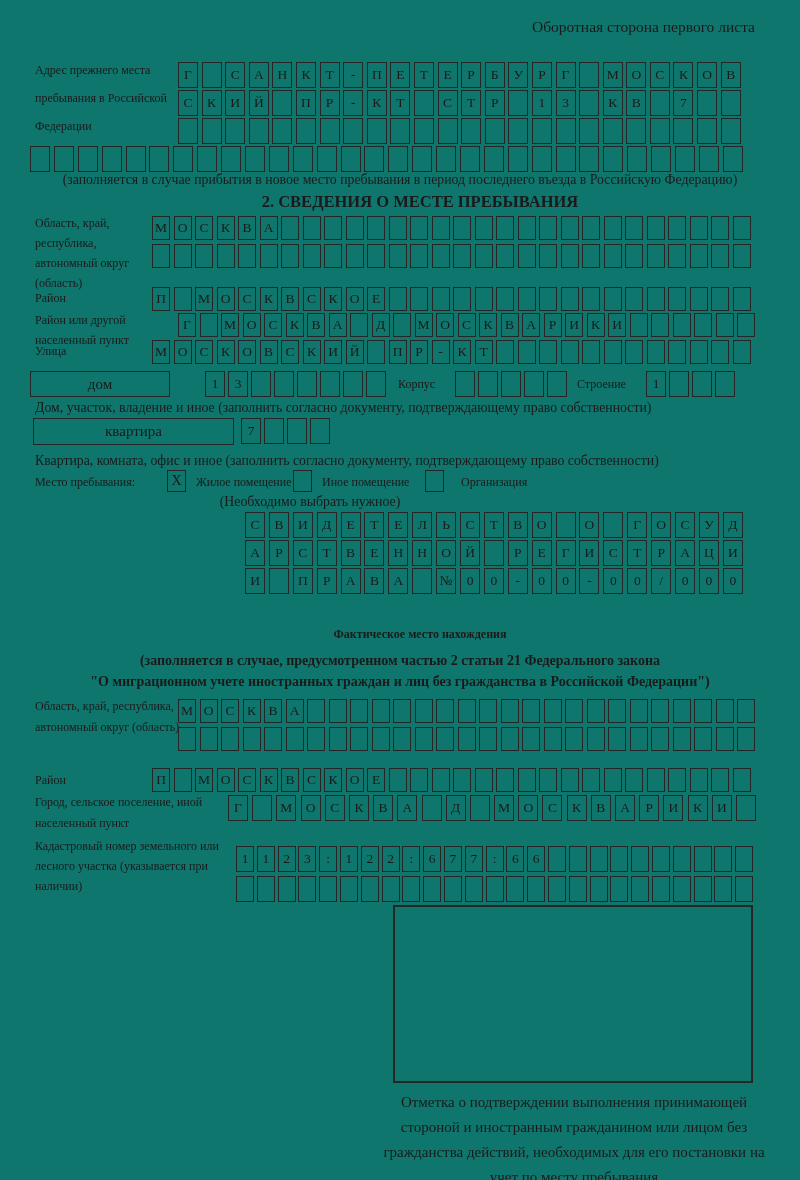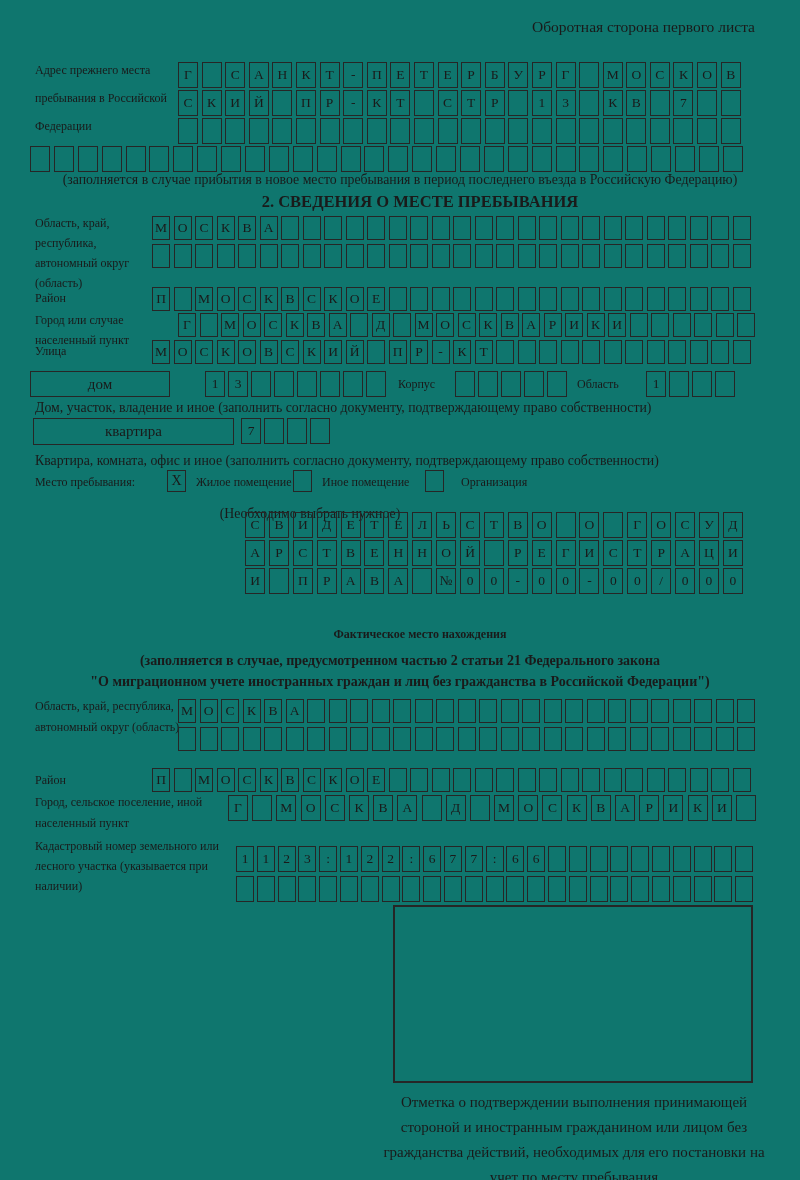--- a/index.html
+++ b/index.html
@@ -56,21 +56,21 @@
   #kv-box{left:33px;top:418px;width:201px;height:27px;}
   #g-kv{left:241px;top:418px;}
   #cap-kv{left:35px;top:453px;}
   #lbl-mesto{left:35px;top:472px;}
   #cb1{left:167px;top:470px;}
   #lbl-opt1{left:196px;top:472px;}
   #cb2{left:293px;top:470px;}
   #lbl-opt2{left:322px;top:472px;}
   #cb3{left:425px;top:470px;}
   #lbl-opt3{left:461px;top:472px;}
-  #note-vybor{left:130px;top:494px;width:360px;margin-top:12px;}
+  #note-vybor{left:130px;top:494px;width:360px;}
   #lbl-doc{left:35px;top:510px;width:224px;line-height:21px;}
   #g-doc1{left:245px;top:512px;}
   #g-doc2{left:245px;top:540px;}
   #g-doc3{left:245px;top:568px;}
   #fact-title{top:627px;left:0;width:800px;font-size:12px;}
   #fact-note{top:650px;left:0;width:800px;font-size:14px;line-height:21px;font-weight:bold;}
   #lbl-oblast2{left:35px;top:696px;width:148px;line-height:21px;}
   #g-foblast1{left:178px;top:699px;}
   #g-foblast2{left:178px;top:727px;}
   #lbl-raion2{left:35px;top:770px;}
@@ -292,21 +292,21 @@
       <div class="cell"></div>
       <div class="cell"></div>
       <div class="cell"></div>
       <div class="cell"></div>
       <div class="cell"></div>
       <div class="cell"></div>
       <div class="cell"></div>
       <div class="cell"></div>
     </div>
 
-  <div id="lbl-gorod" class="abs lbl">Город или случае населенный пункт</div>
+  <div id="lbl-gorod" class="abs lbl">Район или другой населенный пункт</div>
   <div id="g-gorod" class="cells g-sec">
       <div class="cell">Г</div>
       <div class="cell"></div>
       <div class="cell">М</div>
       <div class="cell">О</div>
       <div class="cell">С</div>
       <div class="cell">К</div>
       <div class="cell">В</div>
       <div class="cell">А</div>
       <div class="cell"></div>
@@ -374,21 +374,21 @@
       <div class="cell"></div>
     </div>
   <div id="lbl-korpus" class="abs lbl">Корпус</div>
   <div id="g-korpus" class="cells g-house">
       <div class="cell"></div>
       <div class="cell"></div>
       <div class="cell"></div>
       <div class="cell"></div>
       <div class="cell"></div>
     </div>
-  <div id="lbl-stroenie" class="abs lbl">Область</div>
+  <div id="lbl-stroenie" class="abs lbl">Строение</div>
   <div id="g-stroenie" class="cells g-house">
       <div class="cell">1</div>
       <div class="cell"></div>
       <div class="cell"></div>
       <div class="cell"></div>
     </div>
   <div id="cap-dom" class="abs cap">Дом, участок, владение и иное (заполнить согласно документу, подтверждающему право собственности)</div>
 
   <div id="kv-box" class="abs widebox">квартира</div>
   <div id="g-kv" class="cells g-house">

